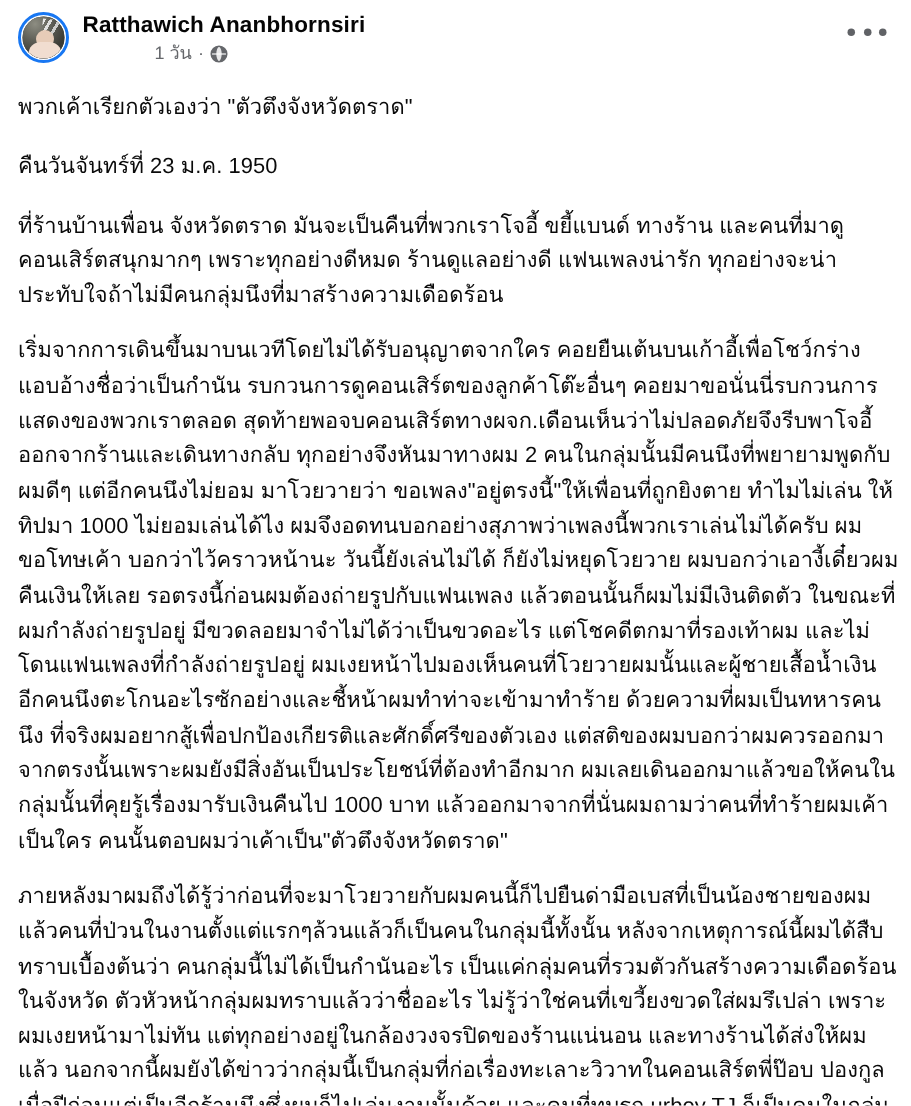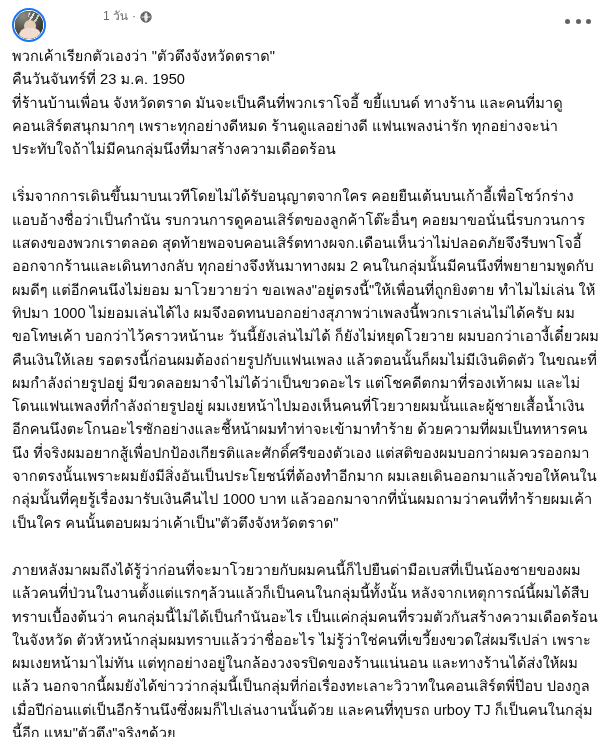--- a/index.html
+++ b/index.html
@@ -152,43 +152,44 @@
     font-size: 14.6px;
     line-height: 23.3px;
     color: #0a0a0a;
     letter-spacing: 0.05px;
   }
   .post-body p {
     margin: 0 0 0 0;
     word-break: break-word;
   }
   .post-body p.gap {
-    margin-top: 24px;
+    margin-top: 14px;
   }
   .post-body p.tight {
-    margin-top: 0;
+    margin-top: 16px;
   }
 </style>
 </head>
 <body>
 
 <div class="post">
 
   <div class="post-header">
 
     <div class="avatar-wrap">
       <div class="avatar">
         <div class="av-bg"></div>
         <div class="av-streak"></div>
         <div class="av-face"></div>
         <div class="av-body"></div>
       </div>
     </div>
 
     <div class="header-text">
+      <div class="author-name">Ratthawich Ananbhornsiri</div>
       <div class="meta-row">
         <span>1 วัน</span>
         <span class="meta-sep">·</span>
         <span class="globe-icon">
           <svg viewBox="0 0 12 12" width="12" height="12" aria-hidden="true">
             <circle cx="6" cy="6" r="5.2" fill="#65676b"></circle>
             <path d="M6 0.9 C 3.6 3.2 3.6 8.8 6 11.1 C 8.4 8.8 8.4 3.2 6 0.9 Z" fill="#ffffff" opacity="0.85"></path>
             <path d="M1 6 H11" stroke="#ffffff" stroke-width="0.9" opacity="0.85"></path>
             <circle cx="6" cy="6" r="5.2" fill="none" stroke="#65676b" stroke-width="1"></circle>
           </svg>

